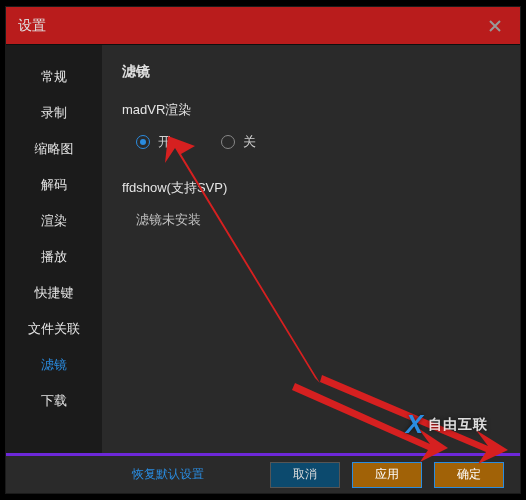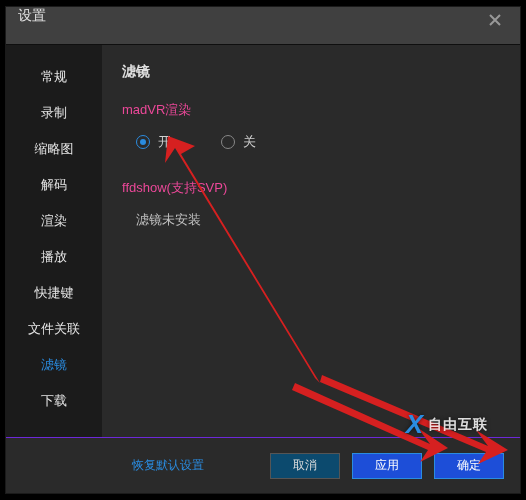--- a/index.html
+++ b/index.html
@@ -7,22 +7,22 @@
       width: 526px; height: 500px; background: #000;
       font-family: "Microsoft YaHei", sans-serif; font-size: 13px;
       color: #ccc; position: relative; overflow: hidden;
     }
     .dialog {
       position: absolute; top: 6px; left: 5px; right: 5px; bottom: 6px;
       background: #2a2a2a; border: 1px solid #1a1a1a;
       display: flex; flex-direction: column;
     }
     .titlebar {
-      height: 38px; background: #404040;
-      display: flex; padding: 0 12px;
+      height: 38px; background: #b91c1c;
+      display: flex; align-items: center; padding: 0 12px;
       border-bottom: 1px solid #0f0f0f;
     }
     .titlebar-title { color: #e0e0e0; font-size: 14px; flex: 1; }
     .close-btn {
       width: 26px; height: 26px; display: flex;
       align-items: center; justify-content: center; cursor: pointer;
     }
     .close-btn svg { width: 12px; height: 12px; stroke: #999; stroke-width: 2; }
     .content { flex: 1; display: flex; overflow: hidden; }
     .sidebar {
@@ -34,49 +34,49 @@
       height: 36px; display: flex; align-items: center;
       justify-content: center; color: #e5e5e5; cursor: pointer;
       font-size: 13px;
     }
     .sidebar-item.active { color: #2a8ce0; }
     .main {
       flex: 1; padding: 18px 20px; color: #d0d0d0;
       position: relative;
     }
     .section-title { font-size: 14px; font-weight: bold; margin-bottom: 20px; color: #e0e0e0; }
-    .group-label { font-size: 13px; margin-bottom: 14px; color: #ec4899; }
+    .group-label { font-size: 13px; margin-bottom: 14px; color: #e5e5e5; }
     .radio-row {
       display: flex; gap: 50px; padding-left: 14px; margin-bottom: 28px;
     }
     .radio-item {
       display: flex; align-items: center; gap: 8px; cursor: pointer;
     }
     .radio-circle {
       width: 14px; height: 14px; border-radius: 50%;
       border: 1.5px solid #888; display: flex;
       align-items: center; justify-content: center;
     }
     .radio-circle.checked { border-color: #2a8ce0; }
     .radio-dot {
       width: 6px; height: 6px; border-radius: 50%; background: #2a8ce0;
     }
     .status-text { padding-left: 14px; color: #c0c0c0; }
     .footer {
-      height: 56px; display: flex; align-items: center;
+      height: 40px; display: flex; align-items: center;
       justify-content: flex-end; gap: 12px; padding: 0 16px;
-      border-top: 1px solid #6d28d9; background: #2a2a2a;
+      border-top: 3px solid #6d28d9; background: #2a2a2a;
     }
     .restore-link { color: #2a8ce0; cursor: pointer; margin-right: auto; margin-left: 110px; font-size: 12px; }
     .btn {
       min-width: 70px; height: 26px; display: inline-flex;
       align-items: center; justify-content: center; font-size: 12px;
       cursor: pointer; border: 1px solid #555; background: #0c4a6e; color: #ddd;
     }
-    .btn.primary { background: #1d4ed8; border-color: #2a8ce0; color: #fff; }
+    .btn.primary { background: #a16207; border-color: #2a8ce0; color: #fff; }
     .arrow { position: absolute; pointer-events: none; z-index: 50; }
     .arrow path { fill: #d62020; }
     .watermark {
       position: absolute; right: 38px; bottom: 60px;
       color: rgba(255,255,255,0.85); font-size: 14px; font-weight: bold;
       letter-spacing: 1px; z-index: 60;
       text-shadow: 0 0 4px rgba(0,0,0,0.6);
     }
     .watermark .x {
       color: #2a8ce0; font-size: 26px; font-weight: 900; font-style: italic;

